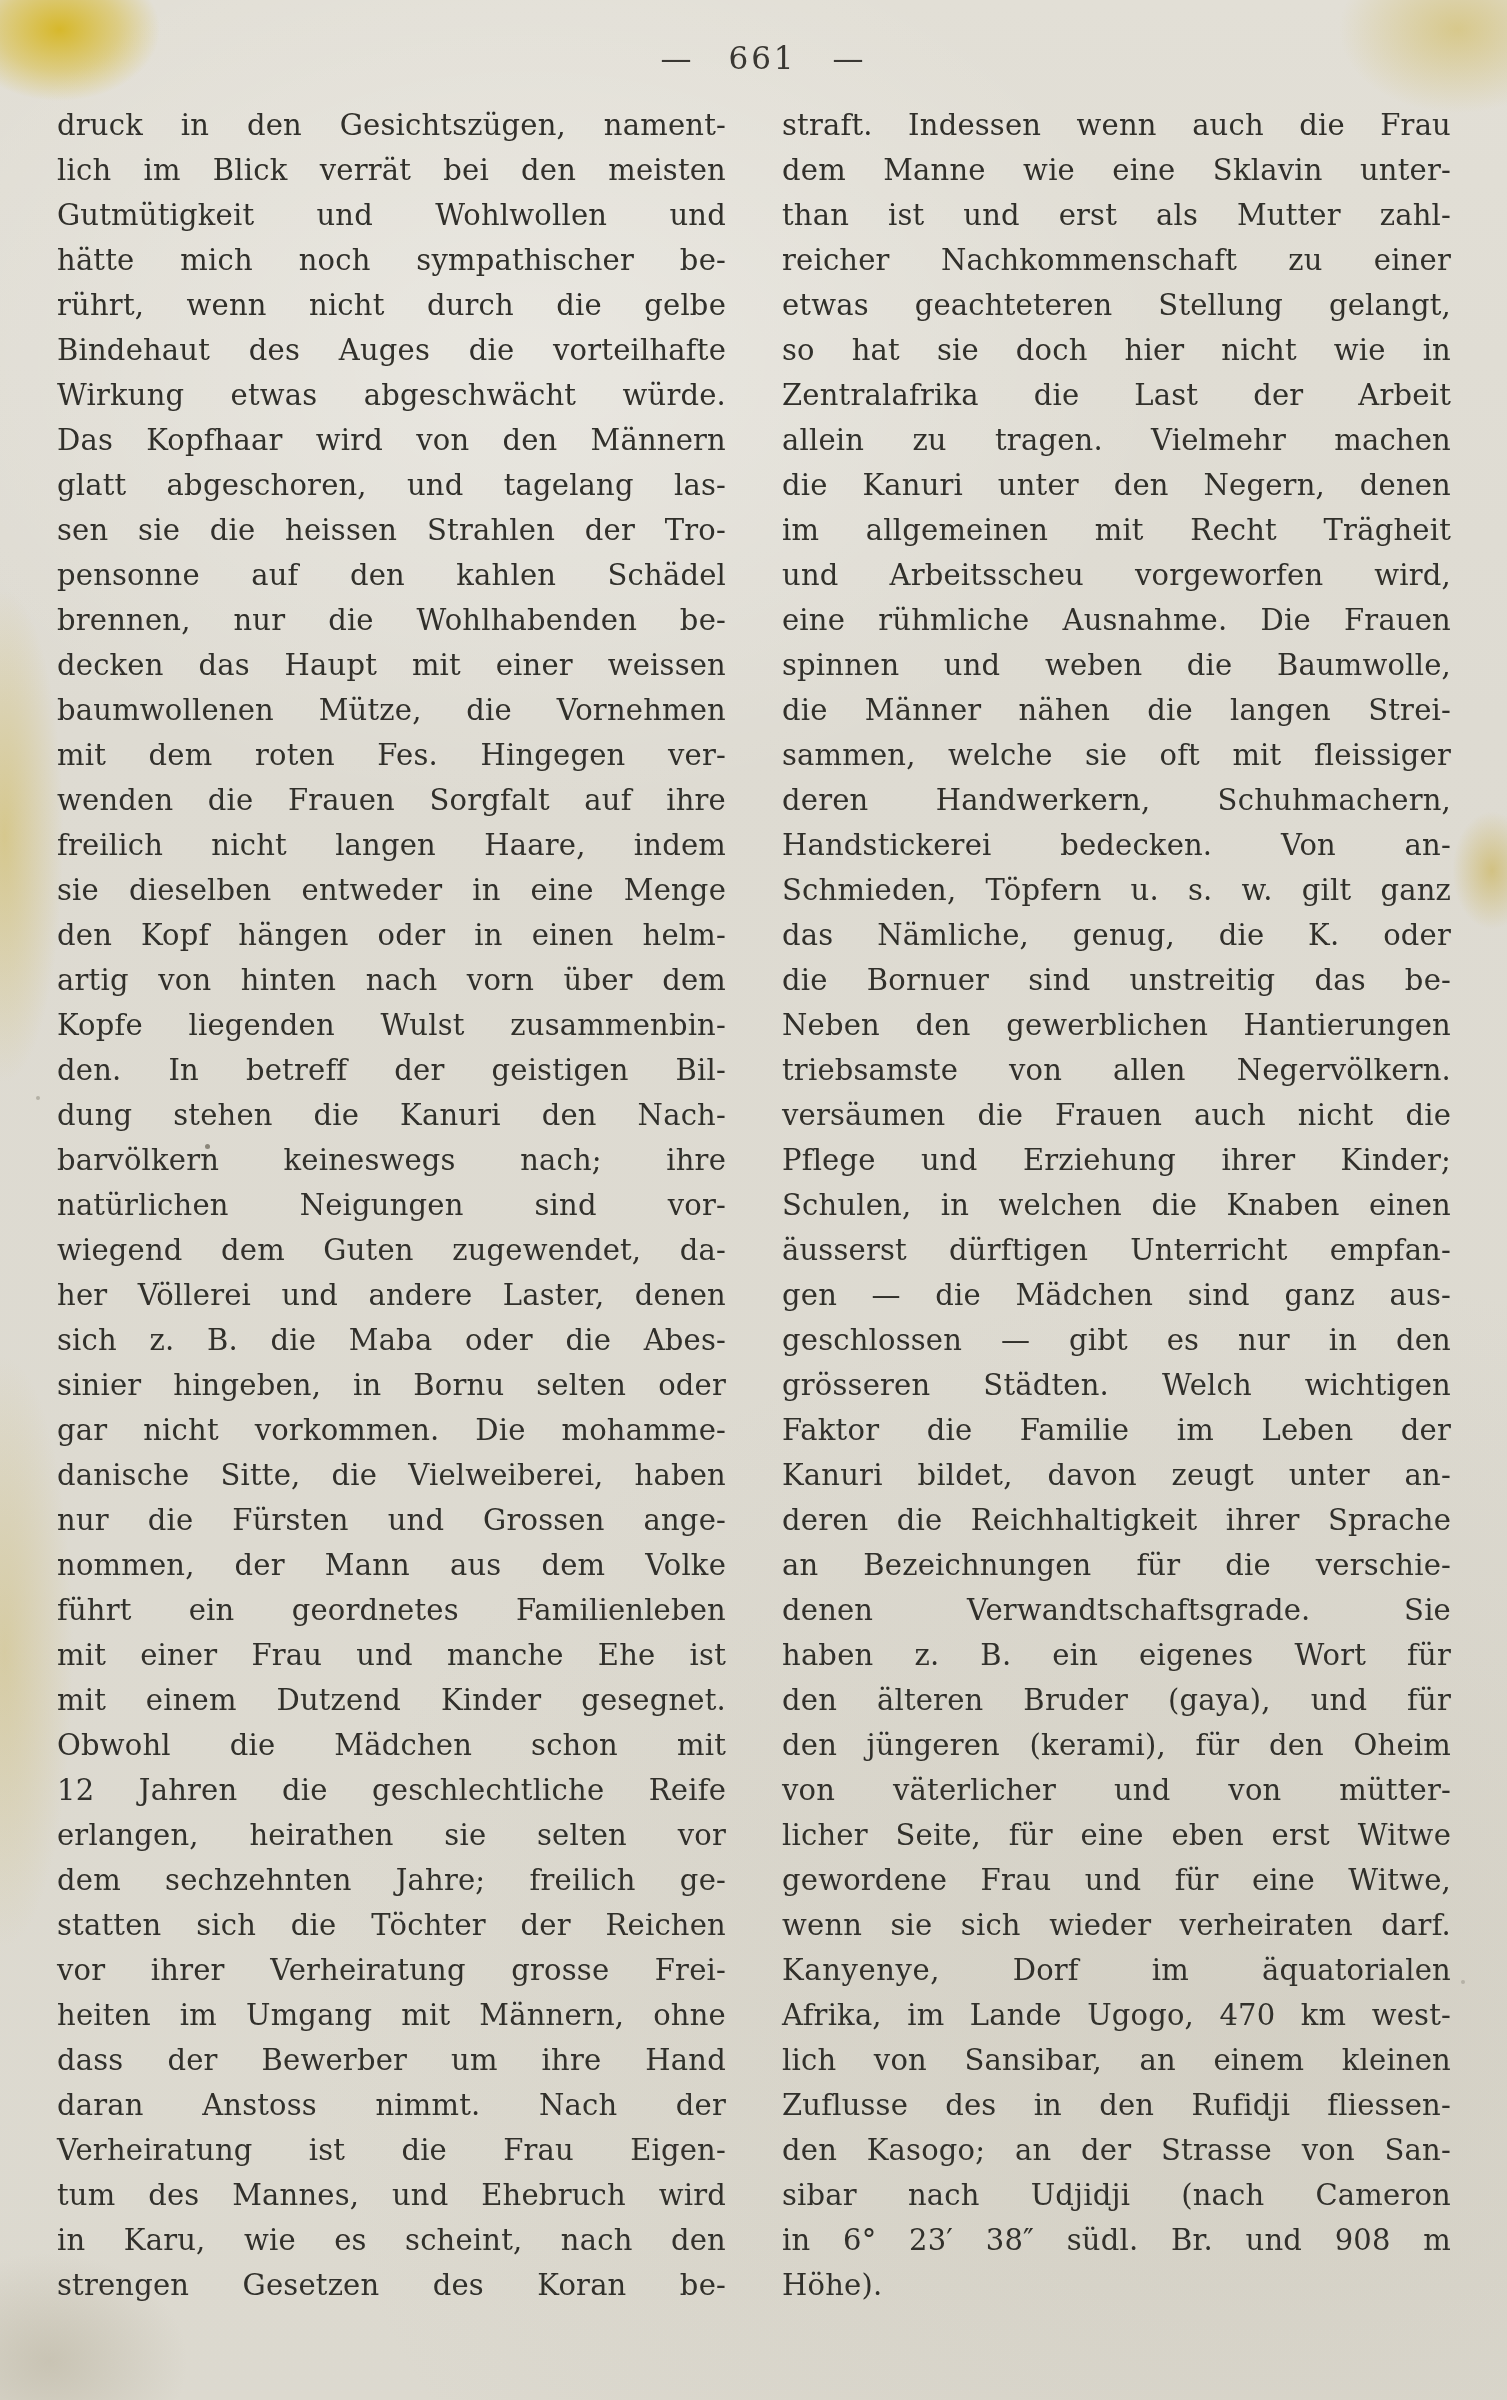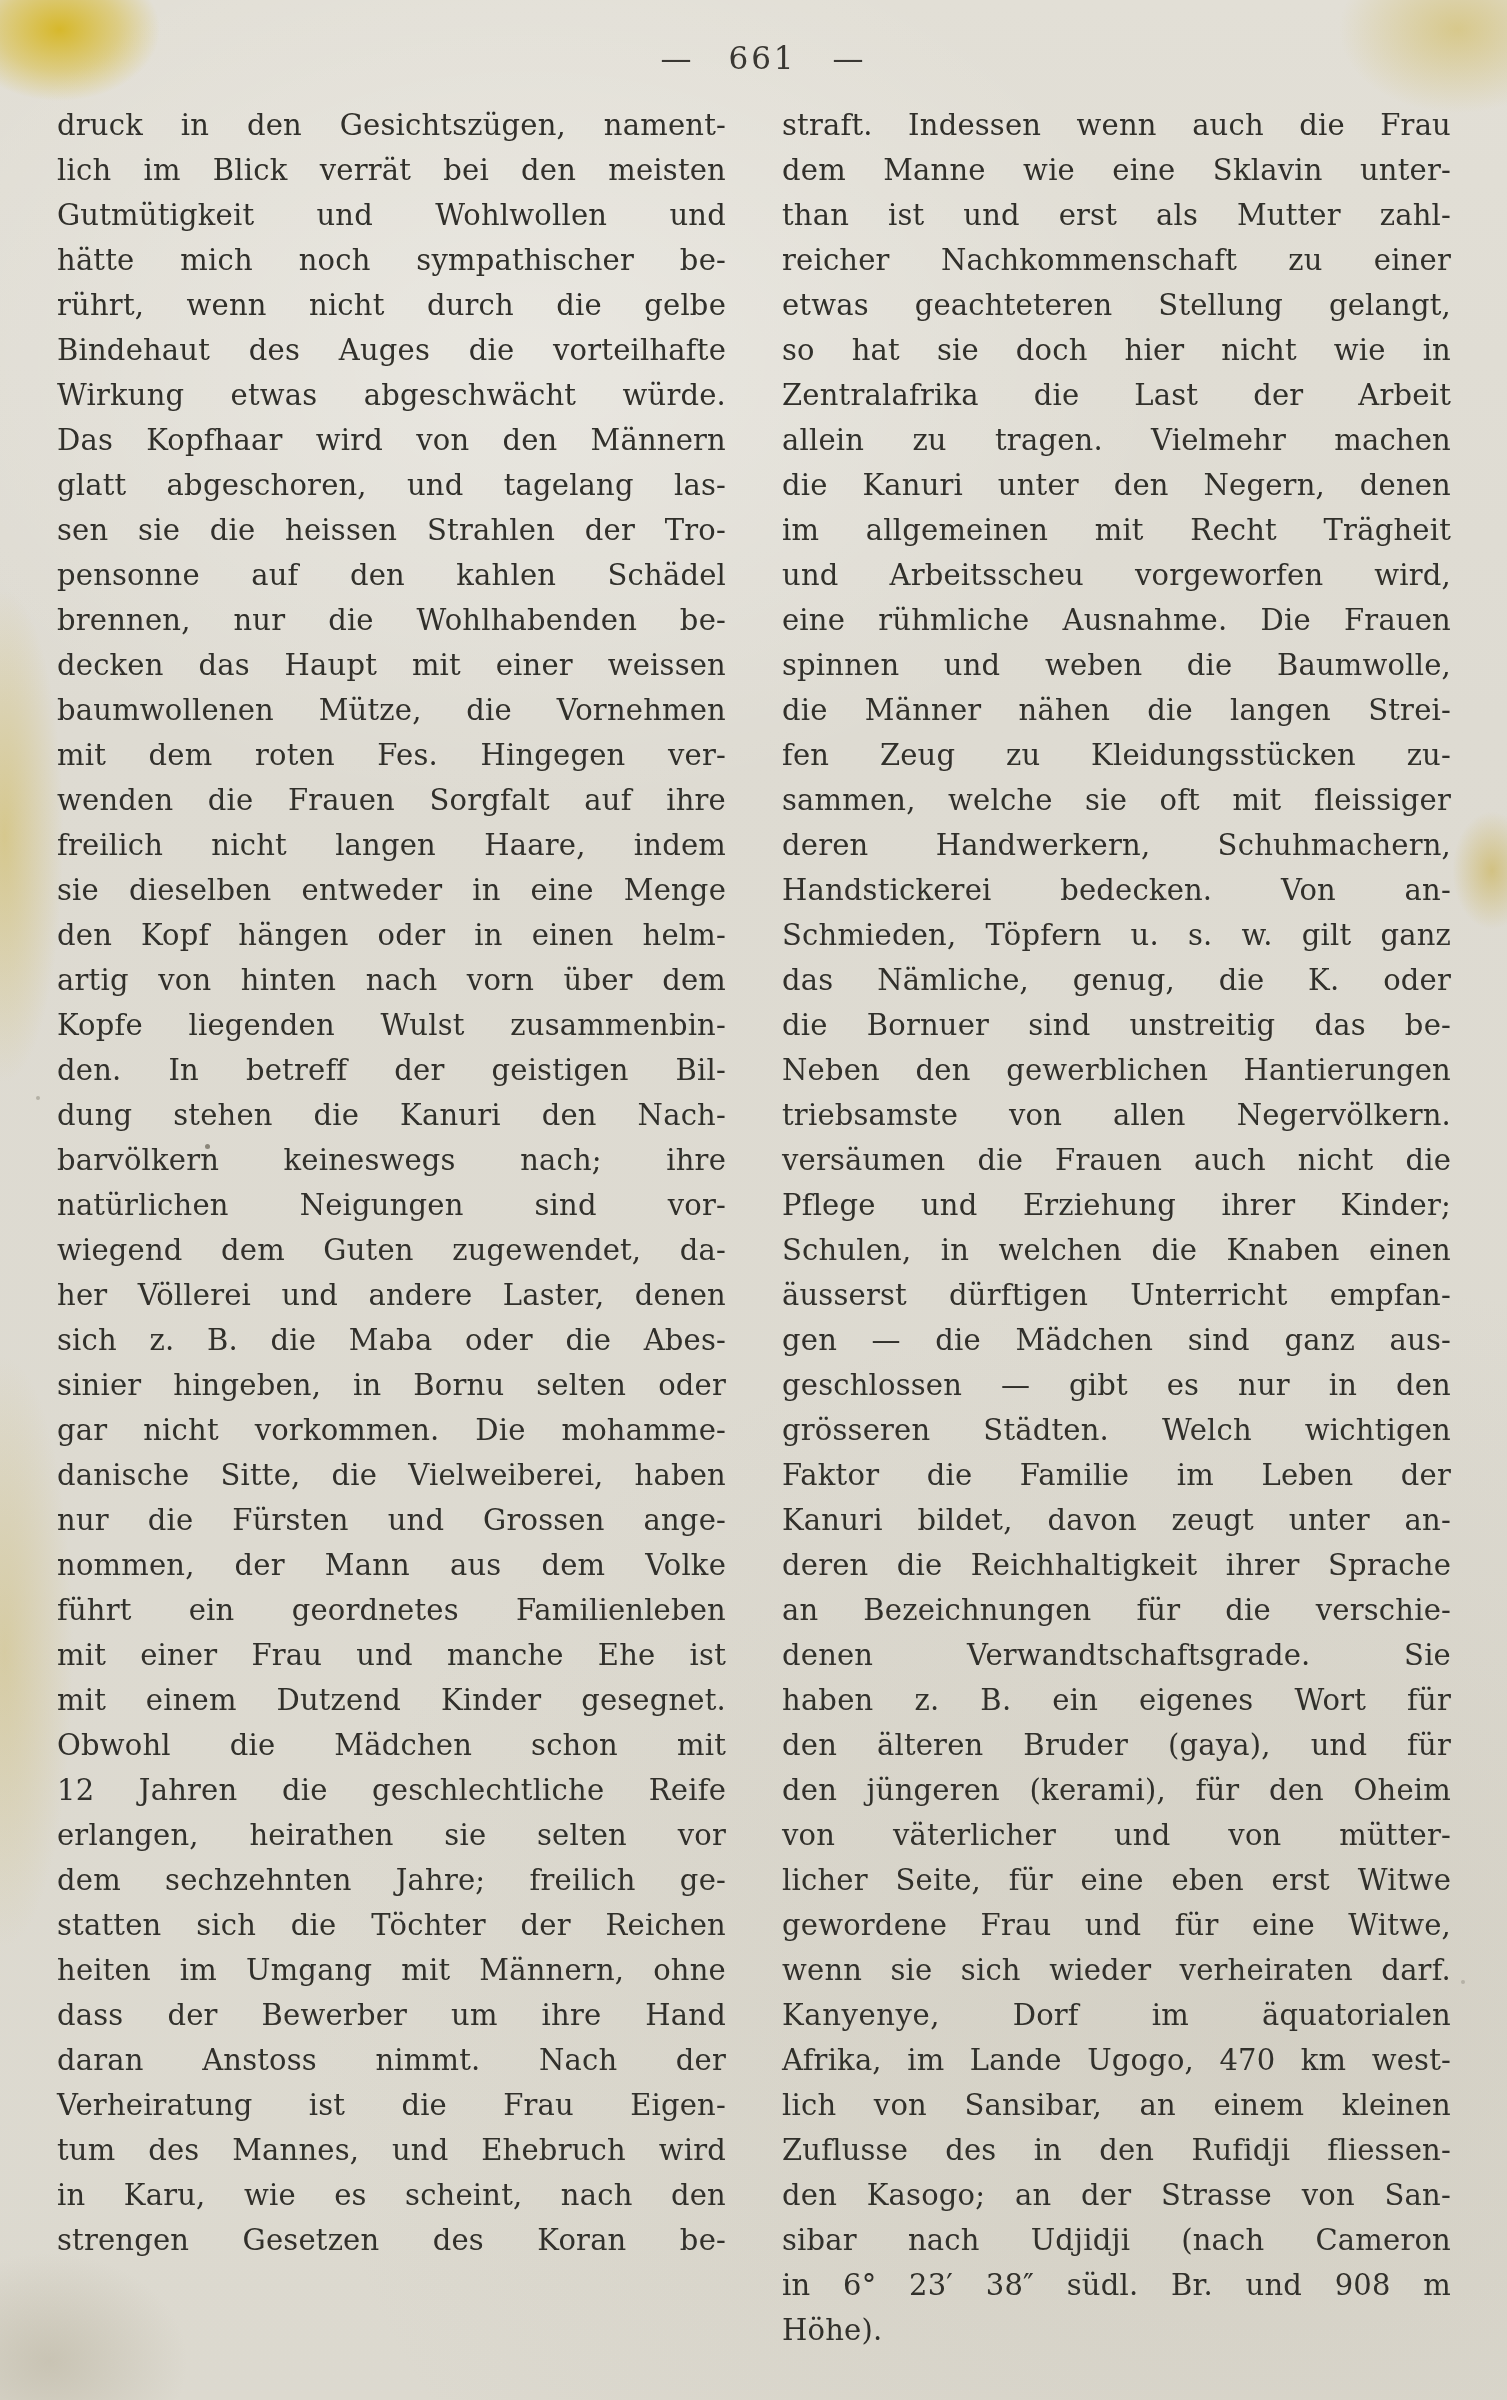--- a/index.html
+++ b/index.html
@@ -121,20 +121,21 @@
         <div class="line">nur die Fürsten und Grossen ange-</div>
         <div class="line">nommen, der Mann aus dem Volke</div>
         <div class="line">führt ein geordnetes Familienleben</div>
         <div class="line">mit einer Frau und manche Ehe ist</div>
         <div class="line">mit einem Dutzend Kinder gesegnet.</div>
         <div class="line">Obwohl die Mädchen schon mit</div>
         <div class="line">12 Jahren die geschlechtliche Reife</div>
         <div class="line">erlangen, heirathen sie selten vor</div>
         <div class="line">dem sechzehnten Jahre; freilich ge-</div>
         <div class="line">statten sich die Töchter der Reichen</div>
+        <div class="line">vor ihrer Verheiratung grosse Frei-</div>
         <div class="line">heiten im Umgang mit Männern, ohne</div>
         <div class="line">dass der Bewerber um ihre Hand</div>
         <div class="line">daran Anstoss nimmt. Nach der</div>
         <div class="line">Verheiratung ist die Frau Eigen-</div>
         <div class="line">tum des Mannes, und Ehebruch wird</div>
         <div class="line">in Karu, wie es scheint, nach den</div>
         <div class="line">strengen Gesetzen des Koran be-</div>
       </div>
     <div class="col">
         <div class="line">straft. Indessen wenn auch die Frau</div>
@@ -144,21 +145,20 @@
         <div class="line">etwas geachteteren Stellung gelangt,</div>
         <div class="line">so hat sie doch hier nicht wie in</div>
         <div class="line">Zentralafrika die Last der Arbeit</div>
         <div class="line">allein zu tragen. Vielmehr machen</div>
         <div class="line">die Kanuri unter den Negern, denen</div>
         <div class="line">im allgemeinen mit Recht Trägheit</div>
         <div class="line">und Arbeitsscheu vorgeworfen wird,</div>
         <div class="line">eine rühmliche Ausnahme. Die Frauen</div>
         <div class="line">spinnen und weben die Baumwolle,</div>
         <div class="line">die Männer nähen die langen Strei-</div>
-        <div class="line">fen Zeug zu Kleidungsstücken zu-</div>
         <div class="line">sammen, welche sie oft mit fleissiger</div>
         <div class="line">deren Handwerkern, Schuhmachern,</div>
         <div class="line">Handstickerei bedecken. Von an-</div>
         <div class="line">Schmieden, Töpfern u. s. w. gilt ganz</div>
         <div class="line">das Nämliche, genug, die K. oder</div>
         <div class="line">die Bornuer sind unstreitig das be-</div>
         <div class="line">Neben den gewerblichen Hantierungen</div>
         <div class="line">triebsamste von allen Negervölkern.</div>
         <div class="line">versäumen die Frauen auch nicht die</div>
         <div class="line">Pflege und Erziehung ihrer Kinder;</div>

